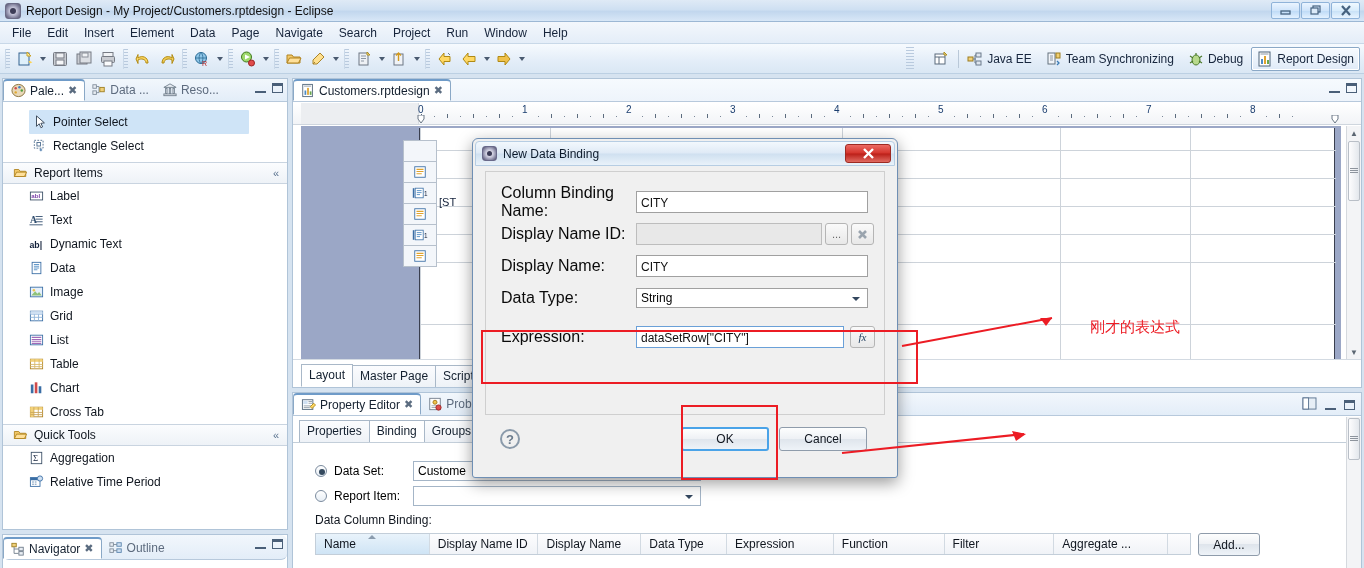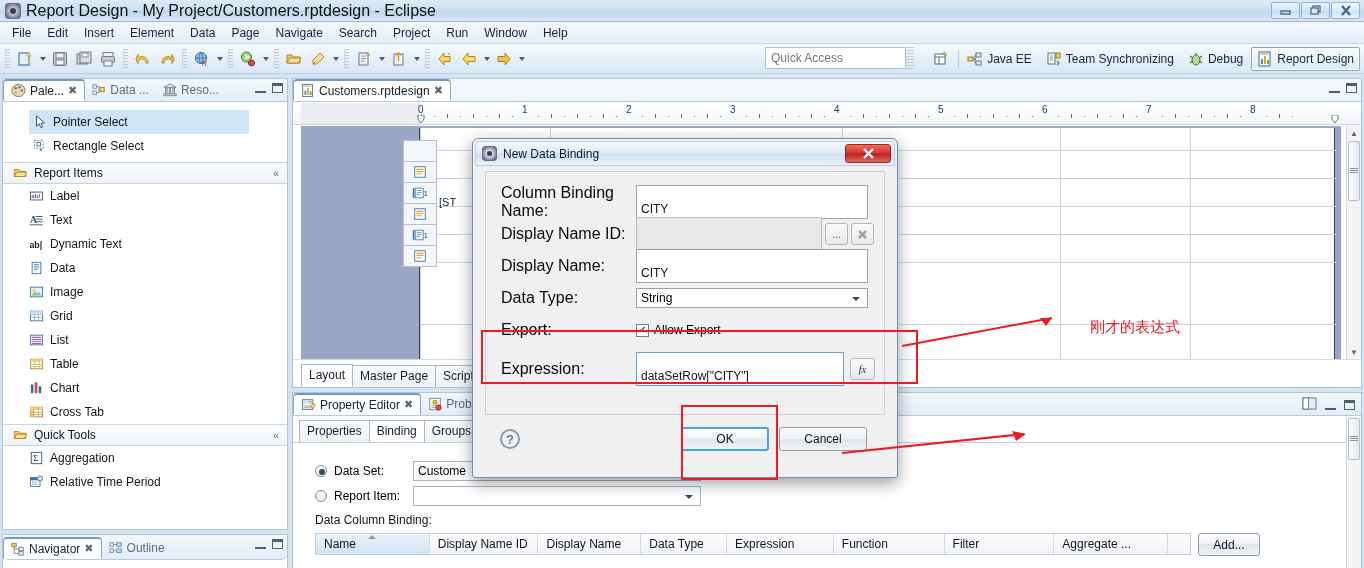--- a/index.html
+++ b/index.html
@@ -24,21 +24,21 @@
     border-radius: 3px;
     background: radial-gradient(circle at 50% 50%, #ffffff 0%, #b9b9cf 40%, #7b7b96 75%, #55556e 100%);
     border: 1px solid #6c6c86;
     position: relative; flex: none;
   }
   .title-icon::after {
     content: ""; position: absolute; left: 4px; top: 4px; width: 6px; height: 6px;
     border-radius: 50%; background: #3d3d57;
   }
   .title-text {
-    font-size: 16px; color: #101010; white-space: nowrap;
+    font-size: 12px; color: #101010; white-space: nowrap;
   }
   .win-btns { position: absolute; right: 4px; top: 2px; display: flex; gap: 1px; }
   .win-btn {
     width: 29px; height: 17px;
     background: linear-gradient(to bottom, #eaf4ff, #cfe4fa 50%, #bcd9f6 51%, #e3f1ff);
     border: 1px solid #8fb3d9; border-radius: 2px;
     display: flex; align-items: center; justify-content: center;
     font-size: 10px; color: #335577;
   }
   .win-btn.close { background: linear-gradient(to bottom, #f0f9ff, #d8ecfb 50%, #c6e0f6 51%, #e8f4ff); }
@@ -220,21 +220,21 @@
     position:absolute; right:3px; top:2px; width:46px; height:19px; border-radius:3px;
     background:linear-gradient(to bottom,#ec6a63,#d4342c 48%,#bb1f18 52%,#e06a61);
     border:1px solid #9d2a22; color:#fff; font-size:12px; font-weight:bold;
     display:flex; align-items:center; justify-content:center;
   }
   .dlg-body { position:absolute; left:12px; top:32px; right:12px; bottom:62px;
     background:#f0f0f0; border:1px solid #cfcfcf; }
   .dlg-row { display:flex; align-items:center; height:24px; margin:0 0 0 0; }
   .dlg-label { width:150px; font-size:16px; color:#0a0a0a; padding-left:15px; }
   .dlg-input { flex:1; height:22px; background:#ffffff; border:1px solid #a0a0a0;
-     font-size:12px; padding:16px 4px; color:#111; }
+     font-size:12px; padding:4px 4px; color:#111; }
   .dlg-input.disabled { background:#e8e8e8; border:1px solid #bdbdbd; }
   .dlg-smallbtn { width:23px; height:22px; margin-left:3px;
      background:linear-gradient(to bottom,#fafafa,#e8e8e8); border:1px solid #b5b5b5; border-radius:3px;
      display:flex; align-items:center; justify-content:center; font-size:11px; color:#6a6a6a;}
   .checkbox { width:13px; height:13px; border:1px solid #6f7f92; background:#ffffff;
      display:inline-flex; align-items:center; justify-content:center; flex:none; }
   .checkbox::after { content:"\2714"; font-size:10px; color:#2a5a93; line-height:1; }
   .dlg-footer { position:absolute; left:12px; right:12px; bottom:12px; height:46px; }
   .help-circle { position:absolute; left:15px; top:10px; width:20px; height:20px; border-radius:50%;
      border:2px solid #8a9aaa; color:#6b7b8c; font-size:13px; font-weight:bold;
@@ -404,21 +404,20 @@
     </div>
     <div class="tb-arrow"></div>
     <div class="tb-btn">
       <svg class="ic" viewBox="0 0 16 16">
           <path d="M9 2 L14 8 L9 14 L9 10.5 L2 10.5 L2 5.5 L9 5.5 Z" fill="#f0c14a" stroke="#b08a14"></path>
         </svg>
     </div>
     <div class="tb-arrow"></div>
   </div>
 
-  <input class="quick-access" placeholder="Quick Access" style="">
 
   <div style="position:absolute;left:906px;top:47px;width:8px;height:24px;
               background:repeating-linear-gradient(to bottom,#b9cade 0 1px,transparent 1px 3px);"></div>
 
   <div class="perspective-bar">
     <div class="persp-btn" style="padding:3px 6px;">
       <svg width="16" height="16" viewBox="0 0 16 16">
           <rect x="2" y="3" width="10" height="10" fill="#ffffff" stroke="#5a6b7c"></rect>
           <path d="M2 6h10M6 6v7" stroke="#5a6b7c"></path>
           <path d="M11 1 L14 4 L11 4 Z" fill="#ffe8a0" stroke="#b09020"></path>
@@ -976,25 +975,20 @@
         </div>
       </div>
 
       <div class="dlg-row" style="margin-top:8px;">
         <span class="dlg-label">Data Type:</span>
         <div class="combo" style="width:232px;flex:none;border:1px solid #a0a0a0;">
           <span>String</span>
         </div>
       </div>
 
-      <div class="dlg-row" style="margin-top:8px;">
-        <span class="dlg-label">Export:</span>
-        <span class="checkbox"></span>
-        <span style="font-size:12px;margin-left:5px;">Allow Export</span>
-      </div>
 
       <div class="dlg-row" style="margin-top:15px;">
         <span class="dlg-label">Expression:</span>
         <div class="dlg-input" style="width:208px;flex:none;border:1px solid #6aa0d8;">
           <span>dataSetRow["CITY"]</span>
         </div>
         <div class="dlg-smallbtn" style="width:25px;height:22px;margin-left:6px;">
           <span style="font-family:'Liberation Serif',serif;font-style:italic;font-size:11px;color:#1d3c5c;">fx</span>
         </div>
       </div>

